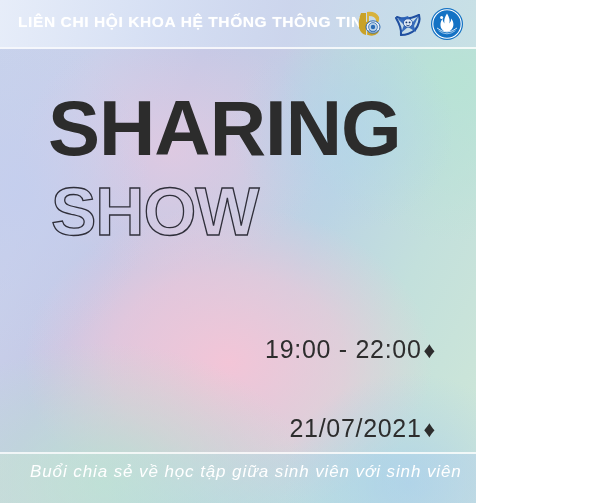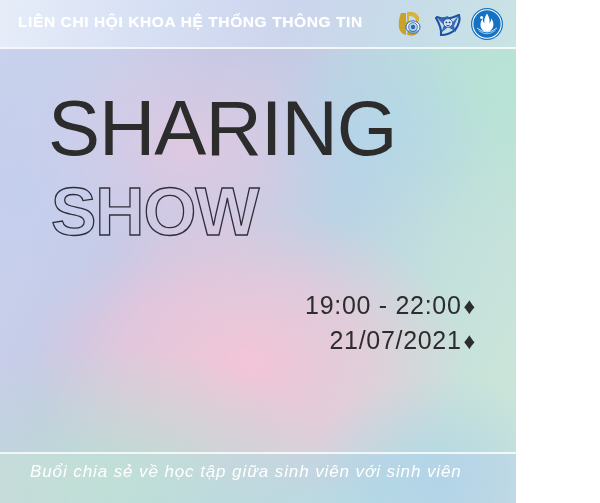--- a/index.html
+++ b/index.html
@@ -5,21 +5,21 @@
 <style>
   html, body {
     margin: 0;
     padding: 0;
     background: #ffffff;
   }
   * { box-sizing: border-box; }
 
   #poster {
     position: relative;
-    width: 516px;
+    width: 476px;
     height: 503px;
     overflow: hidden;
     font-family: "Liberation Sans", sans-serif;
     background: #ef4444;
   }
 
   
   .bg-layer {
     position: absolute;
     inset: 0;
@@ -99,21 +99,21 @@
 
   
   .headline-block {
     position: absolute;
     left: 48px;
     top: 92px;
   }
   .headline-solid {
     font-size: 78px;
     line-height: 0.93;
-    font-weight: 400;
+    font-weight: 700;
     letter-spacing: -1px;
     color: #2c2c2c;
     margin: 0;
     white-space: nowrap;
   }
   .headline-outline {
     font-size: 68px;
     line-height: 1.0;
     font-weight: 700;
     letter-spacing: -1px;
@@ -132,20 +132,21 @@
     text-align: right;
   }
   .detail-line {
     display: block;
     font-size: 25px;
     line-height: 1.38;
     font-weight: 400;
     letter-spacing: 0.7px;
     color: #2d2d2d;
     white-space: nowrap;
+    margin-top: 44px;
   }
   .detail-line .dia {
     font-size: 23px;
     margin-left: 2px;
   }
 
   
   .footer-rule {
     position: absolute;
     left: 0;

